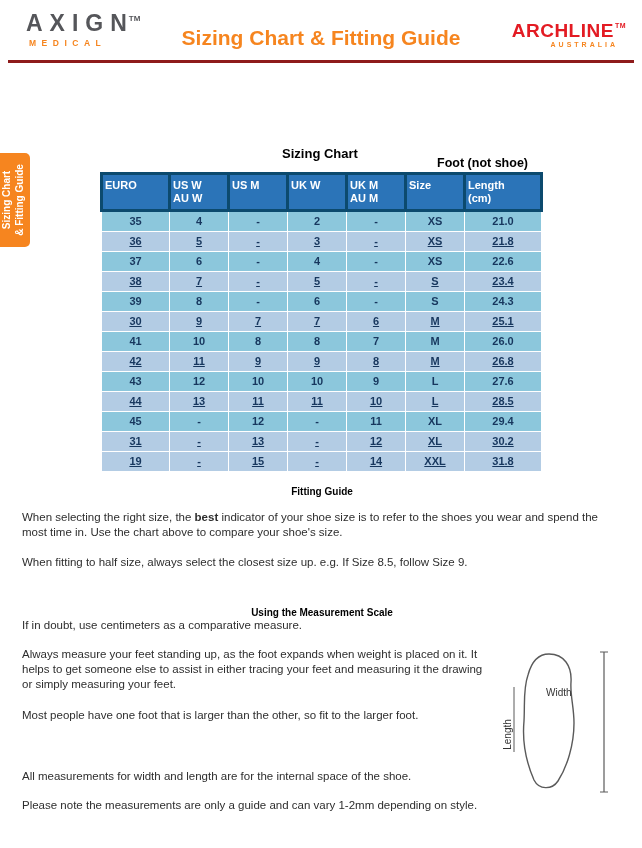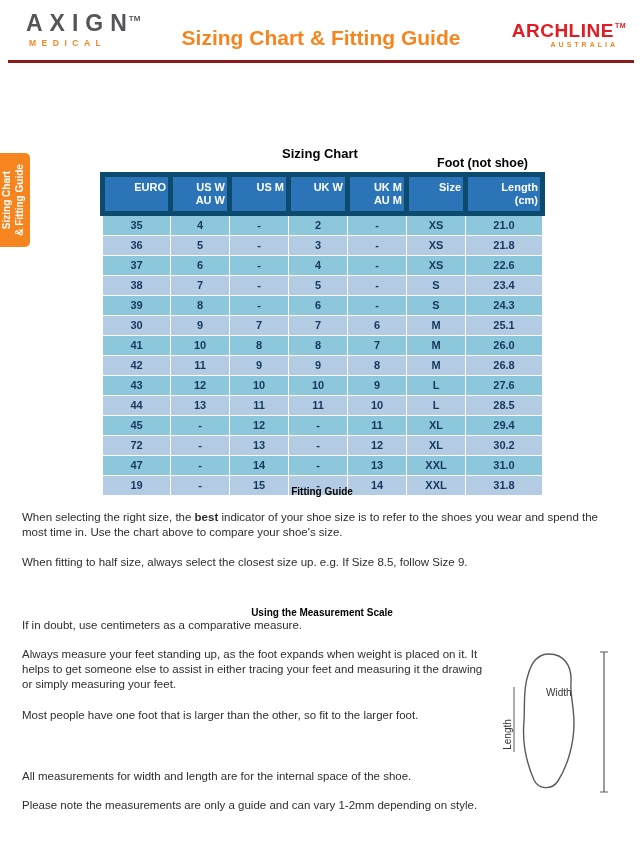--- a/index.html
+++ b/index.html
@@ -36,29 +36,29 @@
     transform:translate(-50%,-50%) rotate(-90deg);text-align:center;
     color:#fff;font-weight:bold;font-size:10px;line-height:1.3;white-space:nowrap;}
   
   .chart-area{position:absolute;left:100px;top:146px;width:440px;}
   .chart-head{position:relative;height:26px;}
   .chart-title{position:absolute;left:0;right:0;text-align:center;font-size:13px;font-weight:bold;color:#000;}
   .chart-note{position:absolute;right:12px;top:10px;font-size:12.5px;font-weight:bold;color:#000;}
   table.sizing{width:440px;border-collapse:collapse;table-layout:fixed;}
   table.sizing th{
     background:var(--table_header_blue);color:#fff;font-size:11px;font-weight:bold;
-    padding:4px 2px;border:5px solid #0c4a6e;vertical-align:top;text-align:right;line-height:13px;
+    padding:4px 2px;border:3px solid #0c4a6e;vertical-align:top;text-align:left;line-height:13px;
   }
   table.sizing th .l2{min-height:13px;}
   table.sizing td{
     text-align:center;font-size:11px;font-weight:bold;color:var(--cell_text);
     padding:3px 2px;border:1px solid #fff;line-height:13px;
   }
   tr.row-a td{background:var(--row_blue);}
-  tr.row-b td{background:var(--row_periwinkle);}
+  tr.row-b td{background:var(--row_periwinkle);text-decoration:underline;}
   
   .content{position:absolute;top:486px;left:22px;right:20px;}
   .section-title{text-align:center;font-size:10px;font-weight:bold;color:#000;}
   .content p{font-size:11.5px;line-height:1.32;color:#2e2e2e;}
   .p-fit1{margin-top:13px;}
   .p-fit2{margin-top:15px;}
   .measure-title{margin-top:36px;}
   .p-m1{}
   .measure-row{display:flex;margin-top:14px;}
   .col-left{flex:1;padding-right:14px;}
@@ -236,36 +236,27 @@
         <tr class="row-a">
           <td>45</td>
           <td>-</td>
           <td>12</td>
           <td>-</td>
           <td>11</td>
           <td>XL</td>
           <td>29.4</td>
         </tr>
         <tr class="row-b">
-          <td>72</td>
+          <td>31</td>
           <td>-</td>
           <td>13</td>
           <td>-</td>
           <td>12</td>
           <td>XL</td>
           <td>30.2</td>
-        </tr>
-        <tr class="row-a">
-          <td>47</td>
-          <td>-</td>
-          <td>14</td>
-          <td>-</td>
-          <td>13</td>
-          <td>XXL</td>
-          <td>31.0</td>
         </tr>
         <tr class="row-b">
           <td>19</td>
           <td>-</td>
           <td>15</td>
           <td>-</td>
           <td>14</td>
           <td>XXL</td>
           <td>31.8</td>
         </tr>

